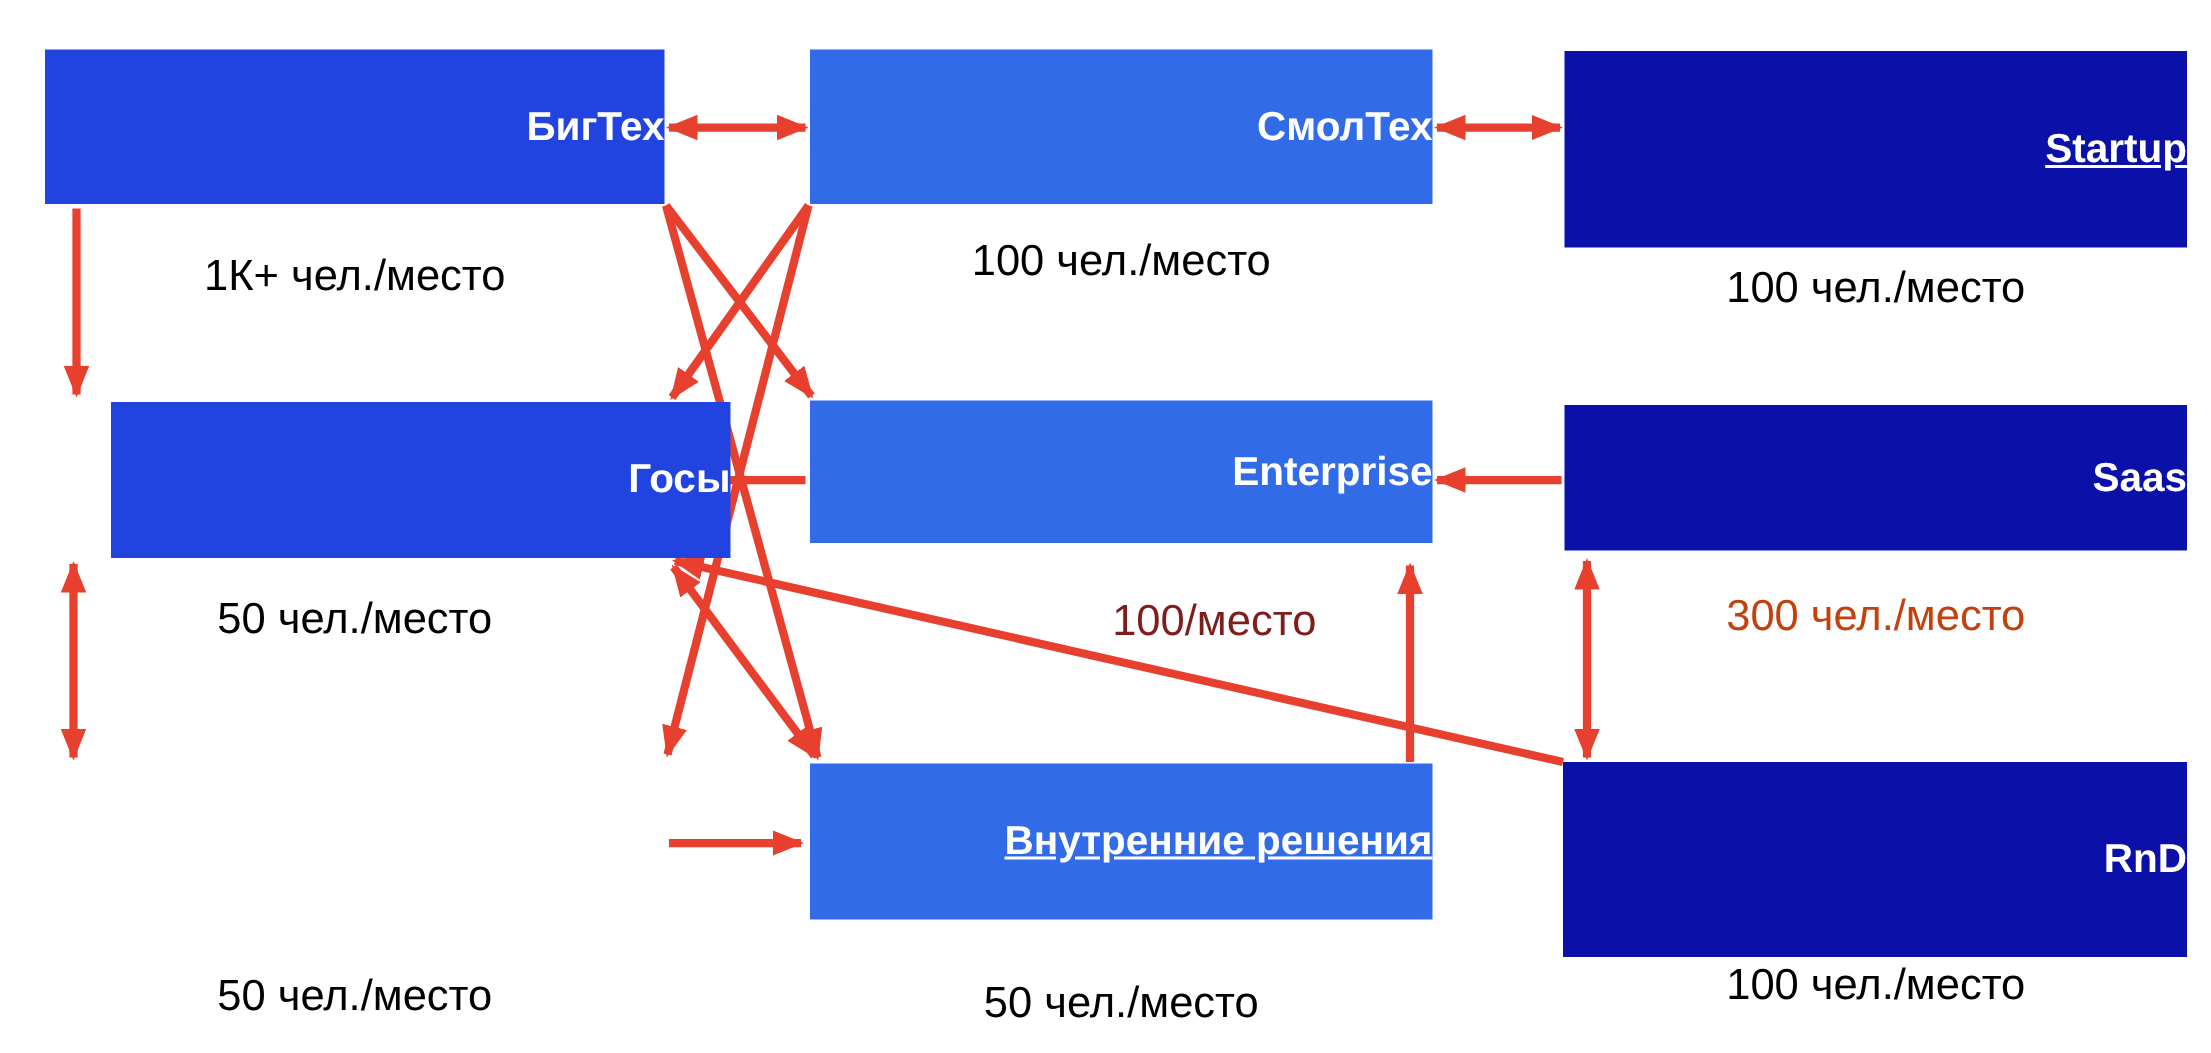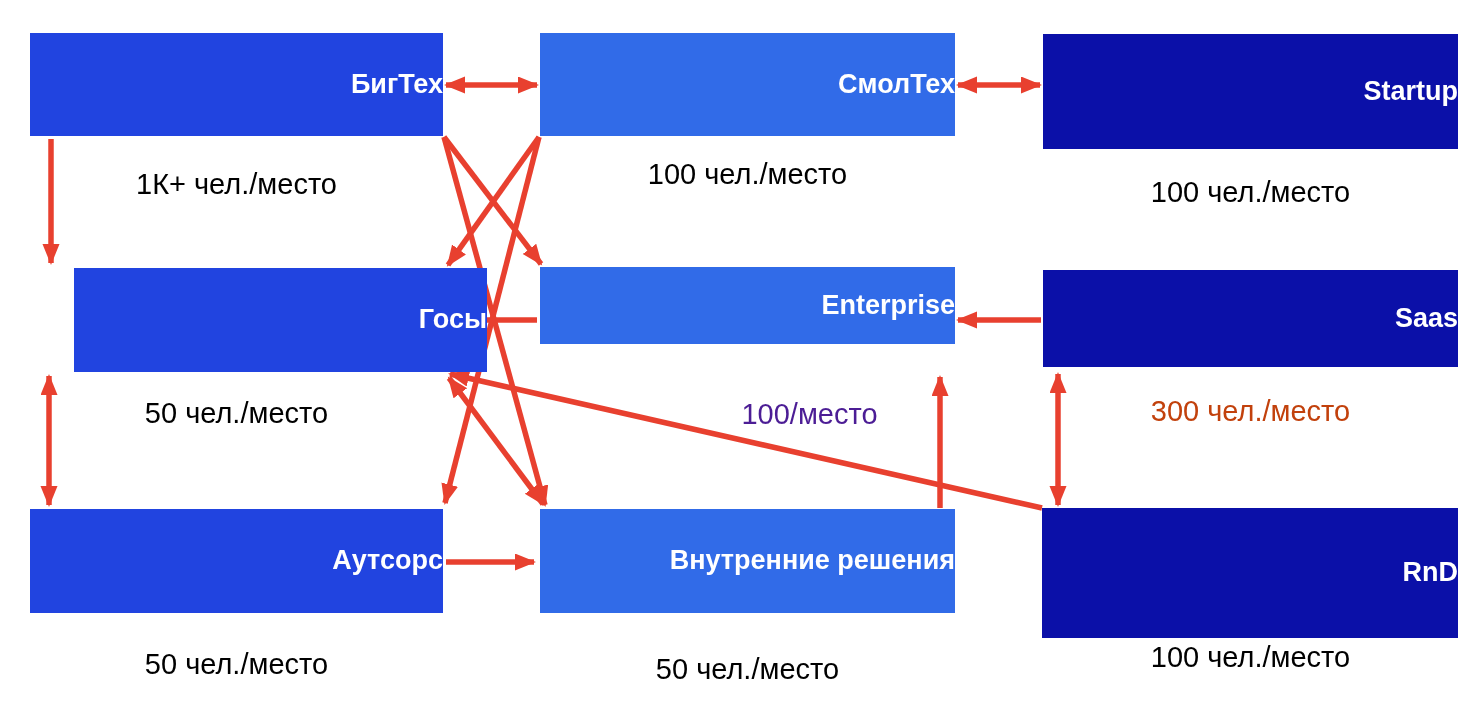--- a/index.html
+++ b/index.html
@@ -10,23 +10,23 @@
   .node{
     position:absolute;display:flex;align-items:center;justify-content:flex-end;
     color:#fff;font-weight:bold;font-size:27px;text-align:center;line-height:1.08;
   }
   .col-left{background:var(--col-left,#2144E0);}
   .col-mid{background:var(--col-mid,#316BE8);}
   .col-right{background:var(--col-right,#0B10A8);}
   
   .n0{left:30px;top:33px;width:413px;height:103px;}
   .n1{left:540px;top:33px;width:415px;height:103px;}
-  .n2{left:1043px;top:34px;width:415px;height:115px;}
+  .n2{left:1043px;top:34px;width:415px;height:131px;text-decoration:underline;}
   .n3{left:30px;top:268px;width:413px;height:104px;margin-left:44px;}
-  .n4{left:540px;top:267px;width:415px;height:77px;}
+  .n4{left:540px;top:267px;width:415px;height:95px;}
   .n5{left:1043px;top:270px;width:415px;height:97px;}
   .n6{left:30px;top:509px;width:413px;height:104px;}
   .n7{left:540px;top:509px;width:415px;height:104px;}
   .n8{left:1042px;top:508px;width:416px;height:130px;}
   .wrap2{max-width:300px;}
   .cap{
     position:absolute;color:#000;font-size:29px;text-align:center;
   }
   .c0{left:30px;top:168px;width:413px;}
   .c1{left:540px;top:158px;width:415px;}
@@ -83,27 +83,24 @@
   <div class="node n3 col-left" style="color: rgb(255, 255, 255);">
     <span class="title">Госы</span>
   </div>
   <div class="node n4 col-mid" style="color: rgb(255, 255, 255);">
     <span class="title">Enterprise</span>
   </div>
   <div class="node n5 col-right" style="color: rgb(255, 255, 255);">
     <span class="title">Saas</span>
   </div>
   <div class="cap c3" style="color: rgb(0, 0, 0);">50 чел./место</div>
-  <div class="cap c4" style="color: #4c1d95;">100/место</div>
+  <div class="cap c4" style="color: #7f1d1d;">100/место</div>
   <div class="cap c5" style="color: #c2410c;">300 чел./место</div>
 
-  <div class="node n6 col-left" style="color: rgb(255, 255, 255);">
-    <span class="title">Аутсорс</span>
-  </div>
-  <div class="node n7 col-mid" style="color: rgb(255, 255, 255);">
+  <div class="node n7 col-mid" style="color: rgb(255, 255, 255); text-decoration: underline;">
     <span class="title wrap2">Внутренние решения</span>
   </div>
   <div class="node n8 col-right" style="color: rgb(255, 255, 255);">
     <span class="title">RnD</span>
   </div>
   <div class="cap c6" style="color: rgb(0, 0, 0);">50 чел./место</div>
   <div class="cap c7" style="color: rgb(0, 0, 0);">50 чел./место</div>
   <div class="cap c8" style="color: rgb(0, 0, 0);">100 чел./место</div>
 
 </div>

